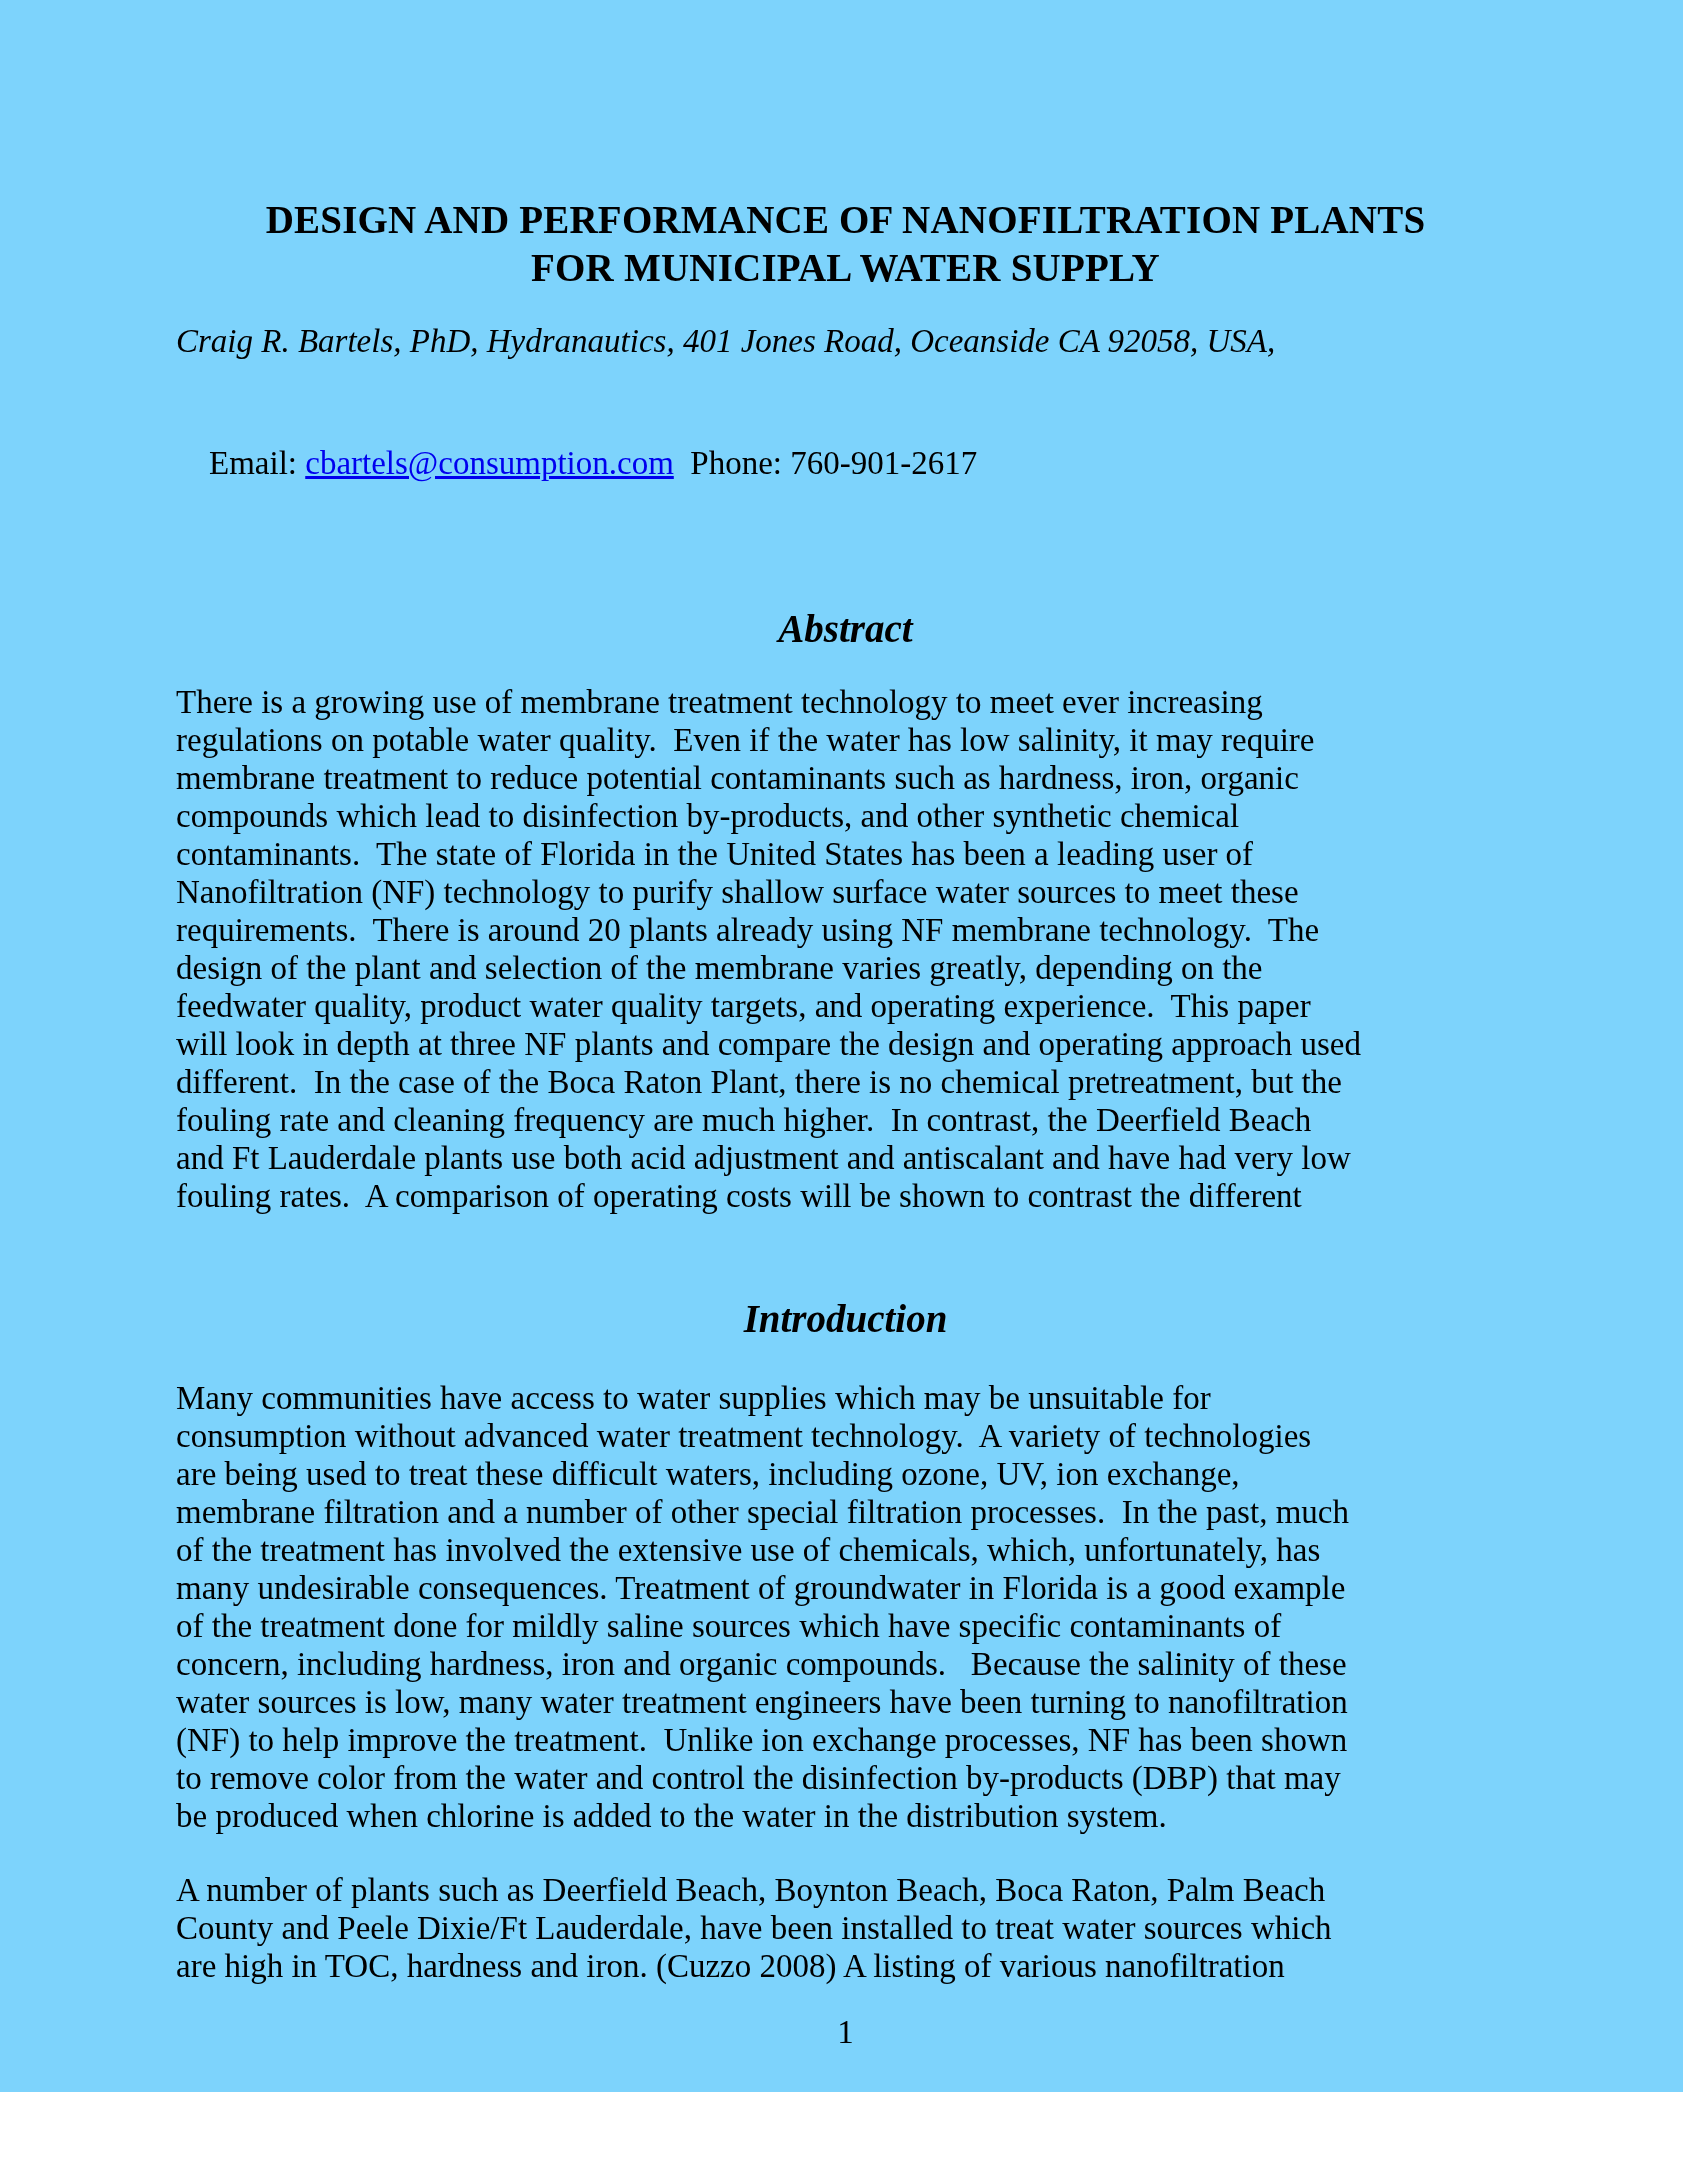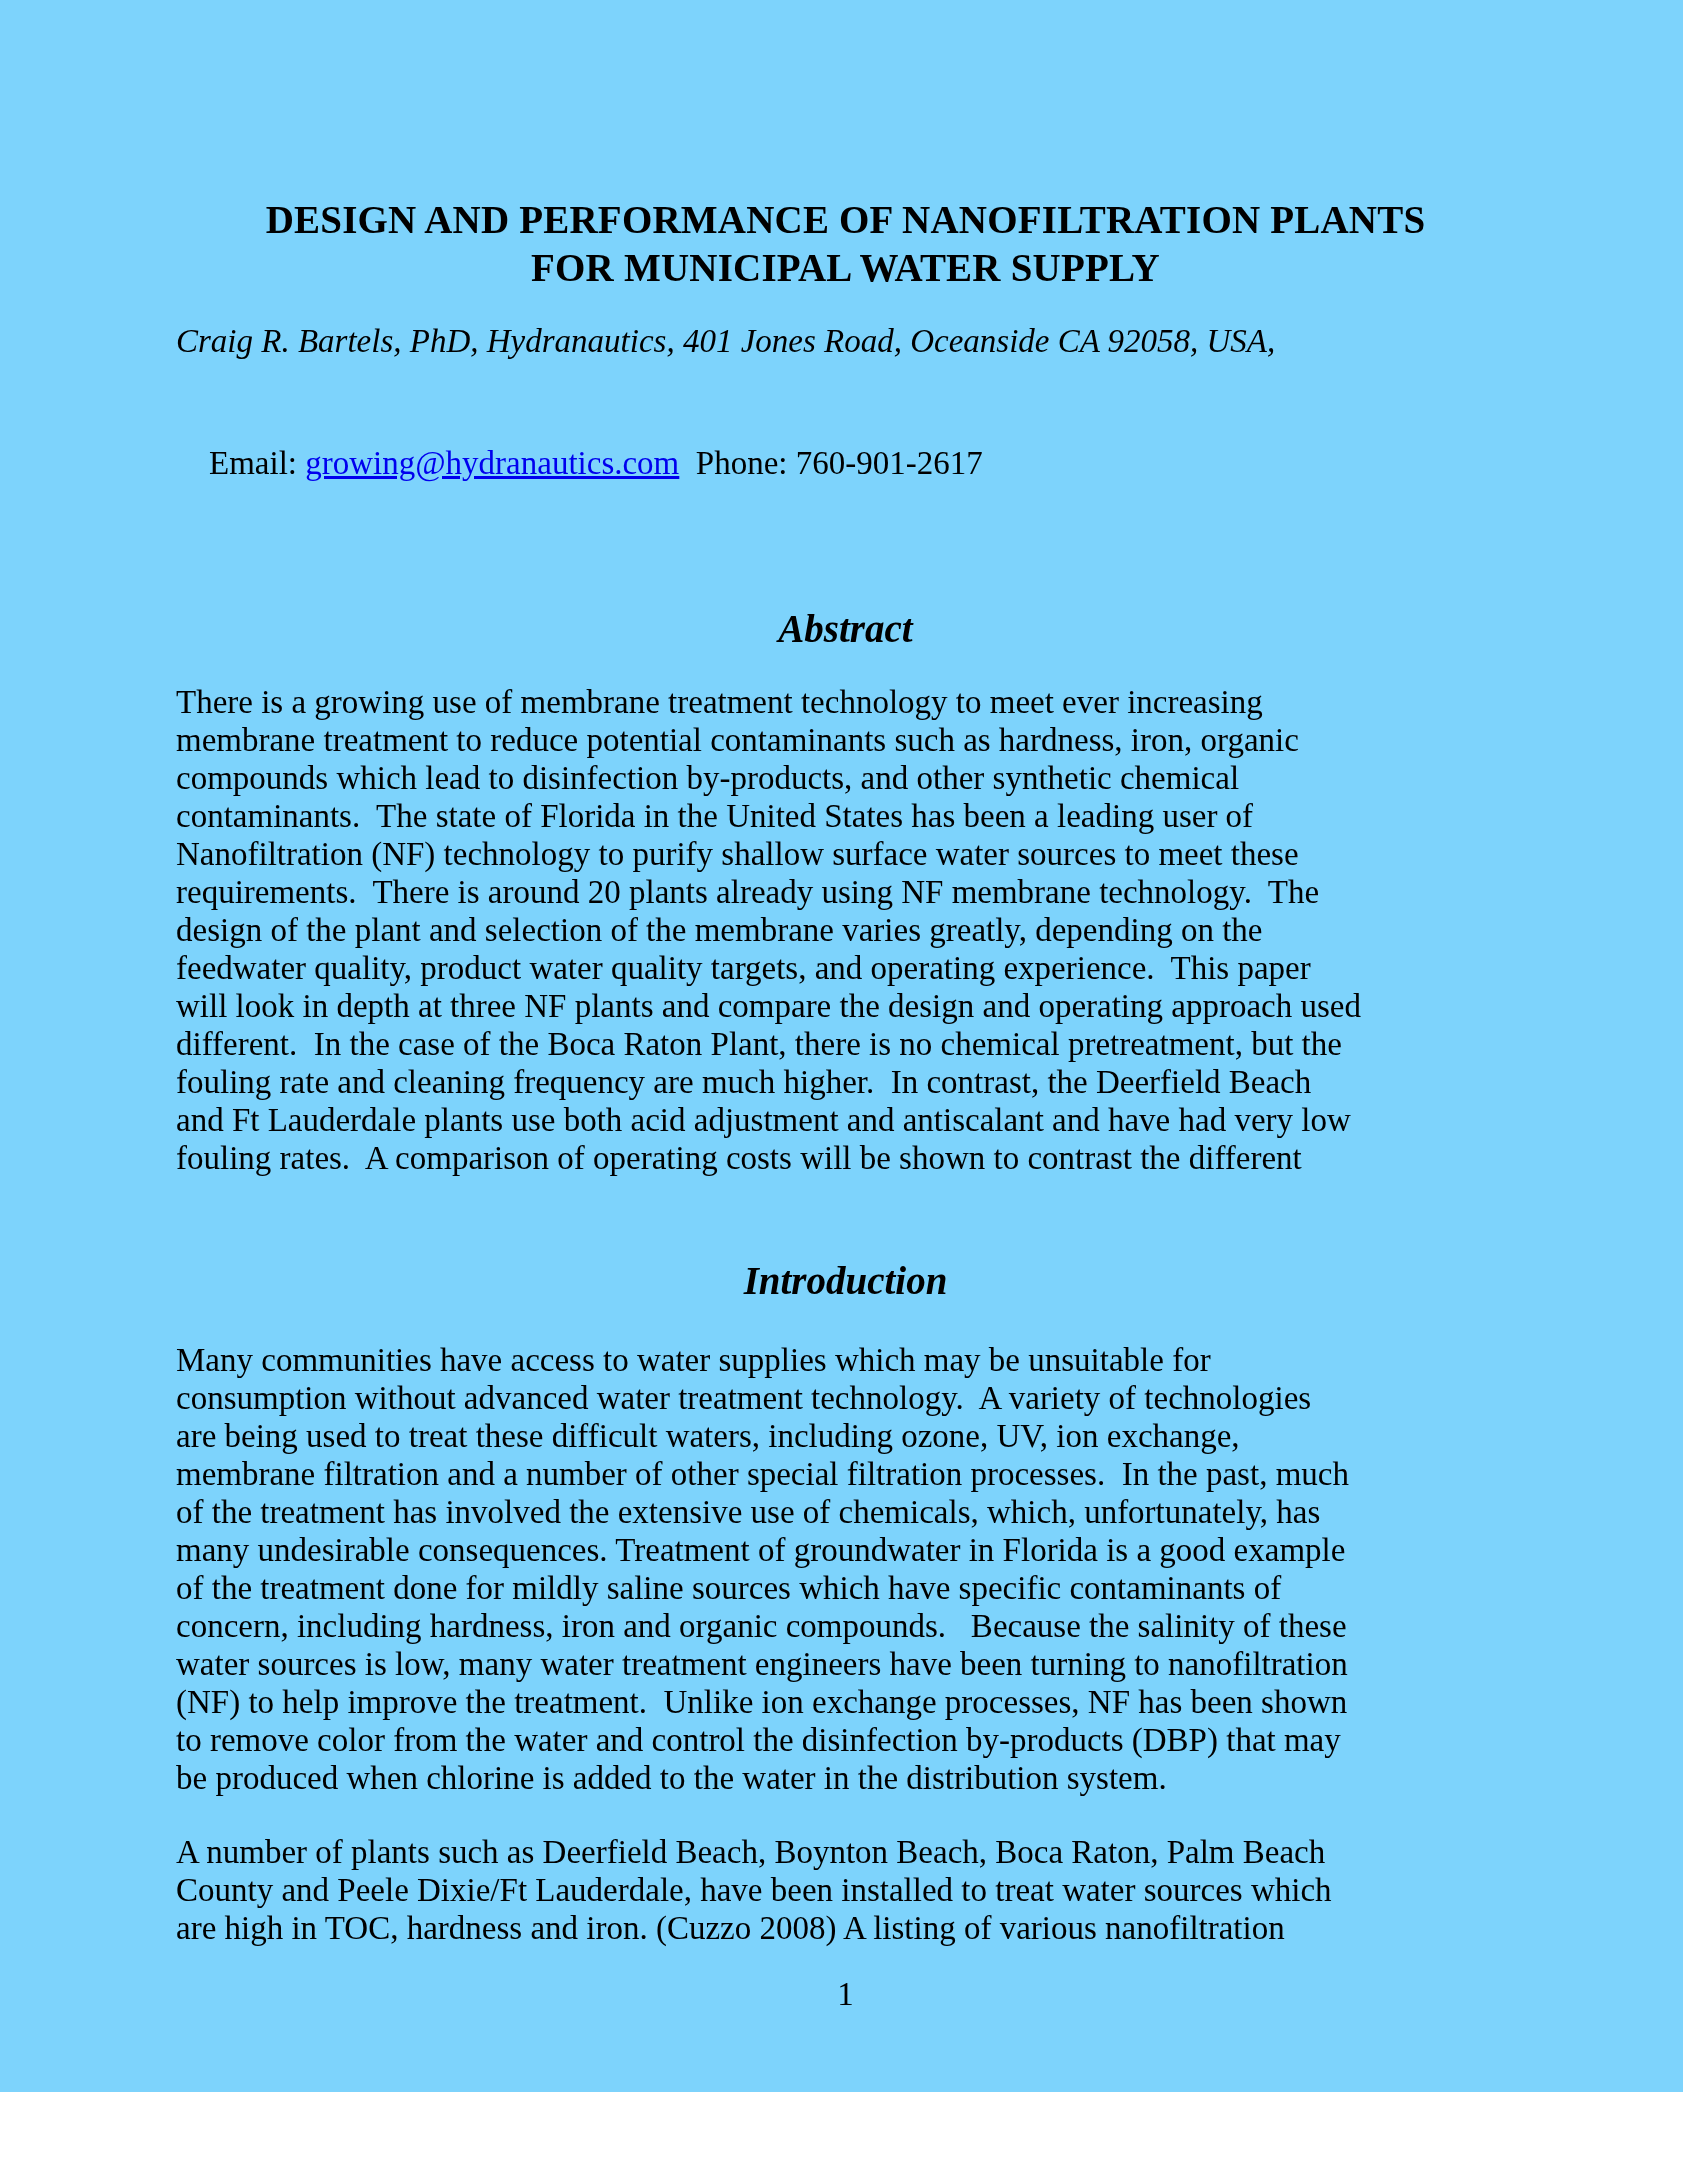--- a/index.html
+++ b/index.html
@@ -76,27 +76,28 @@
 <div class="page">
 
   <h1 class="title">
     <span>DESIGN AND PERFORMANCE OF NANOFILTRATION PLANTS</span>
     <span>FOR MUNICIPAL WATER SUPPLY</span>
   </h1>
 
   <div class="author-line">Craig R. Bartels, PhD, Hydranautics, 401 Jones Road, Oceanside CA 92058, USA,</div>
 
   <div class="contact-line">
-    <span>Email: </span><a class="email-link" href="#">growing@hydranautics.com</a><span>  Phone: 760-901-2617</span>
+    <span>Email: </span><a class="email-link" href="#">cbartels@consumption.com</a><span>  Phone: 760-901-2617</span>
   </div>
 
   <h2 class="section-heading heading-abstract">Abstract</h2>
 
   <div class="para para-abstract">
       <div>There is a growing use of membrane treatment technology to meet ever increasing</div>
+      <div>regulations on potable water quality.  Even if the water has low salinity, it may require</div>
       <div>membrane treatment to reduce potential contaminants such as hardness, iron, organic</div>
       <div>compounds which lead to disinfection by-products, and other synthetic chemical</div>
       <div>contaminants.  The state of Florida in the United States has been a leading user of</div>
       <div>Nanofiltration (NF) technology to purify shallow surface water sources to meet these</div>
       <div>requirements.  There is around 20 plants already using NF membrane technology.  The</div>
       <div>design of the plant and selection of the membrane varies greatly, depending on the</div>
       <div>feedwater quality, product water quality targets, and operating experience.  This paper</div>
       <div>will look in depth at three NF plants and compare the design and operating approach used</div>
       <div>different.  In the case of the Boca Raton Plant, there is no chemical pretreatment, but the</div>
       <div>fouling rate and cleaning frequency are much higher.  In contrast, the Deerfield Beach</div>

